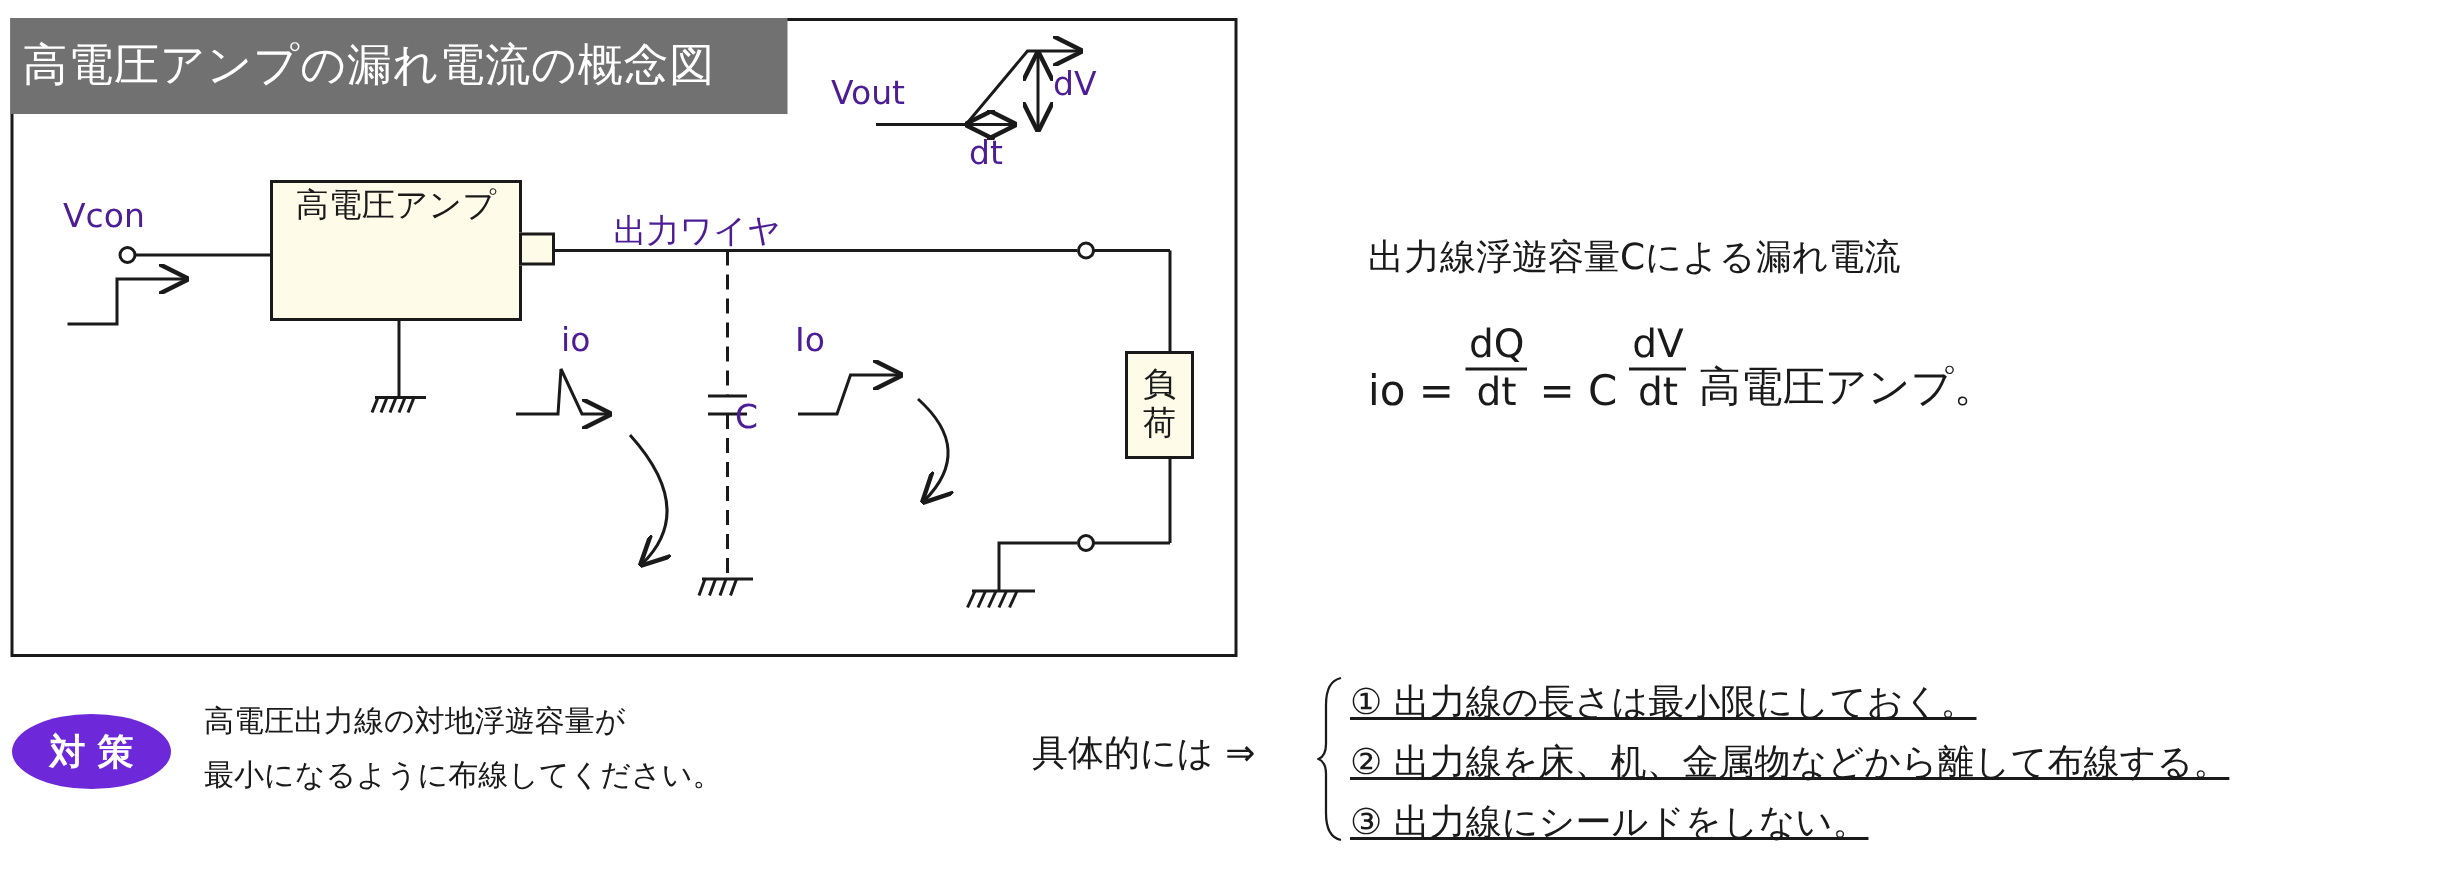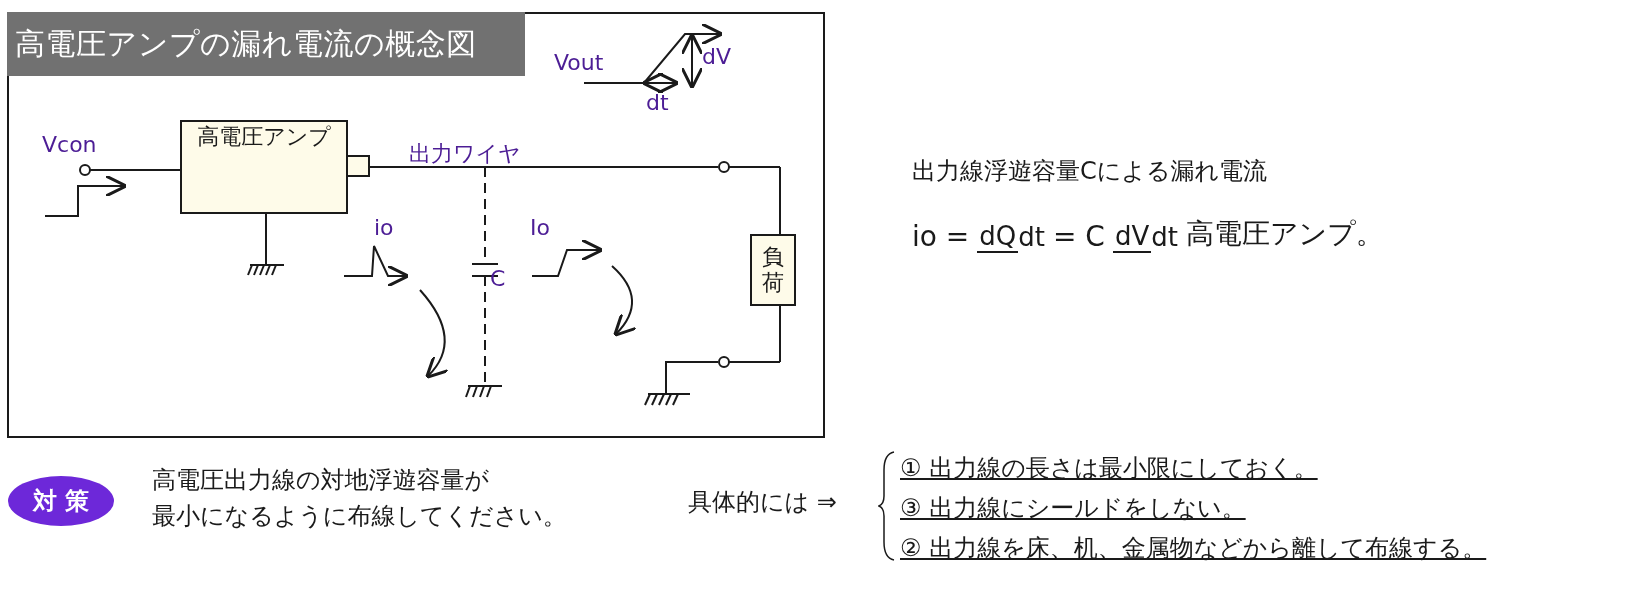--- a/index.html
+++ b/index.html
@@ -15,26 +15,26 @@
   .amp-box { position: absolute; left: 180px; top: 120px; width: 168px; height: 94px;
              background: #fefbe9; border: 2px solid #1a1a1a; box-sizing: border-box;
              display: flex; align-items: flex-start; justify-content: center; font-size: 22px; }
   .amp-port { position: absolute; left: 346px; top: 155px; width: 24px; height: 22px;
               background: #fefbe9; border: 2px solid #1a1a1a; box-sizing: border-box; }
   .load-box { position: absolute; left: 750px; top: 234px; width: 46px; height: 72px;
               background: #fefbe9; border: 2px solid #1a1a1a; box-sizing: border-box;
               font-size: 22px; line-height: 26px; text-align: center; padding-top: 8px; }
   .right-heading { position: absolute; left: 912px; top: 155px; font-size: 24px; }
   .formula { position: absolute; left: 912px; top: 215px; font-size: 28px; display: flex; align-items: flex-end; gap: 8px; }
-  .frac { display: inline-flex; flex-direction: row; align-items: center; font-size: 26px; line-height: 30px; }
+  .frac { display: inline-flex; flex-direction: column; align-items: center; font-size: 26px; line-height: 30px; }
   .frac .num { border-bottom: 2px solid #1a1a1a; padding: 0 2px; }
   .badge { position: absolute; left: 8px; top: 476px; width: 106px; height: 50px; border-radius: 50%;
            background: #6d28d9; color: #fff; font-size: 24px; font-weight: bold;
            display: flex; align-items: center; justify-content: center; letter-spacing: 8px; padding-left: 8px; box-sizing: border-box; }
-  .measure-text { position: absolute; left: 136px; top: 462px; font-size: 24px; line-height: 36px; margin-left: 16px; }
+  .measure-text { position: absolute; left: 136px; top: 462px; font-size: 20px; line-height: 36px; }
   .specifically { position: absolute; left: 688px; top: 486px; font-size: 24px; text-align: right; }
   .steps { position: absolute; left: 900px; top: 448px; font-size: 24px; line-height: 40px; text-decoration: underline; }
   .steps div { white-space: nowrap; }
 </style>
 </head>
 <body>
 
 <div class="frame"></div>
 <div class="title-bar">高電圧アンプの漏れ電流の概念図</div>
 
@@ -145,15 +145,15 @@
 <div class="measure-text">
   <div>高電圧出力線の対地浮遊容量が</div>
   <div>最小になるように布線してください。</div>
 </div>
 <div class="specifically">具体的には ⇒</div>
 <svg style="position:absolute;left:878px;top:450px;" width="20" height="112">
   <path d="M16,2 Q6,4 6,20 L6,46 Q6,54 1,56 Q6,58 6,66 L6,92 Q6,108 16,110" fill="none" stroke="#1a1a1a" stroke-width="1.5"></path>
 </svg>
 <div class="steps">
   <div>① 出力線の長さは最小限にしておく。</div>
+  <div>② 出力線を床、机、金属物などから離して布線する。</div>
   <div>③ 出力線にシールドをしない。</div>
-  <div>② 出力線を床、机、金属物などから離して布線する。</div>
 </div>
 
 </body></html>

